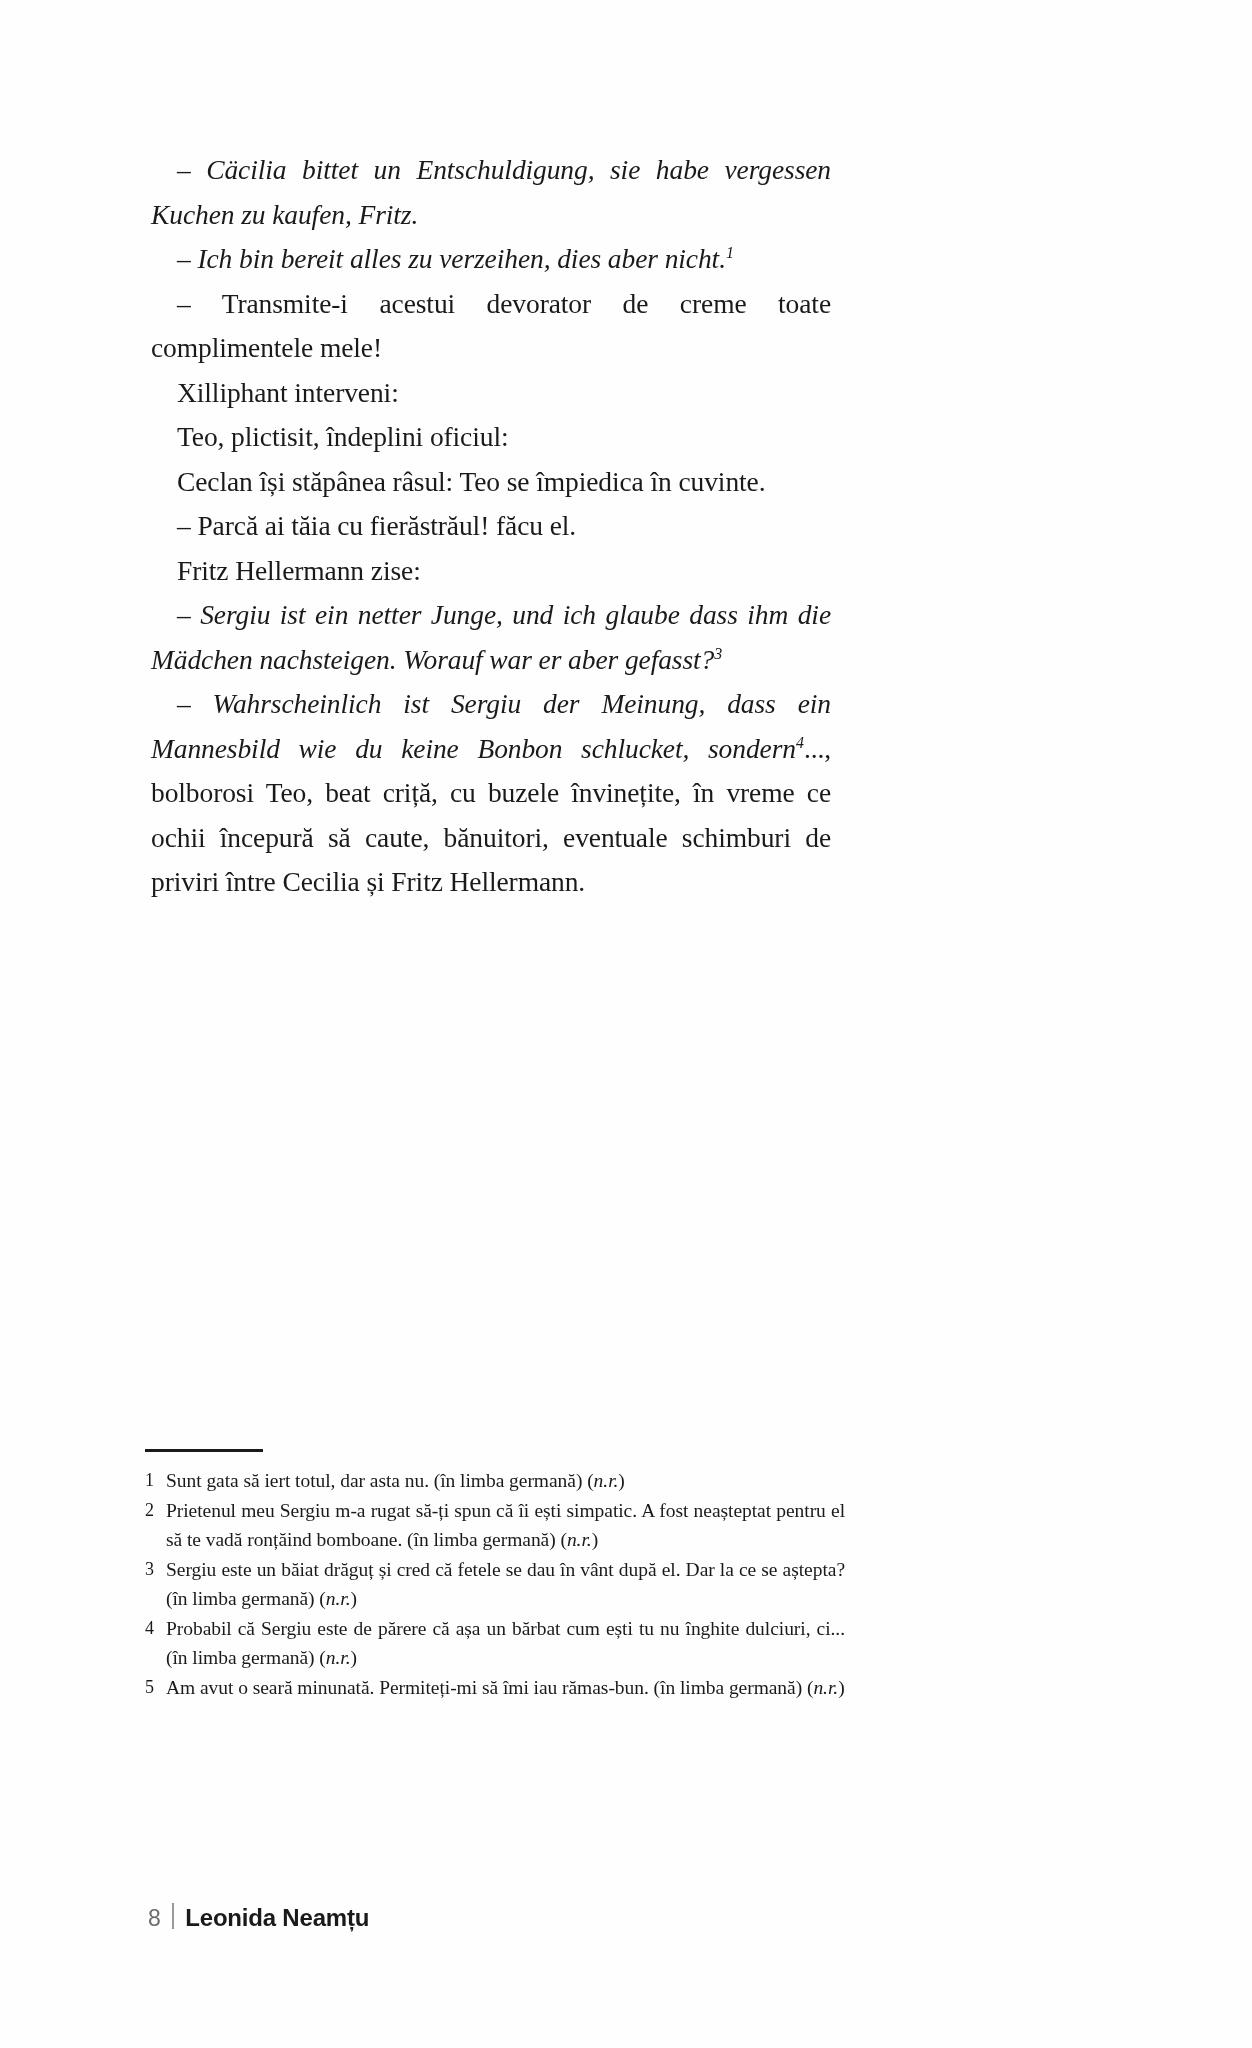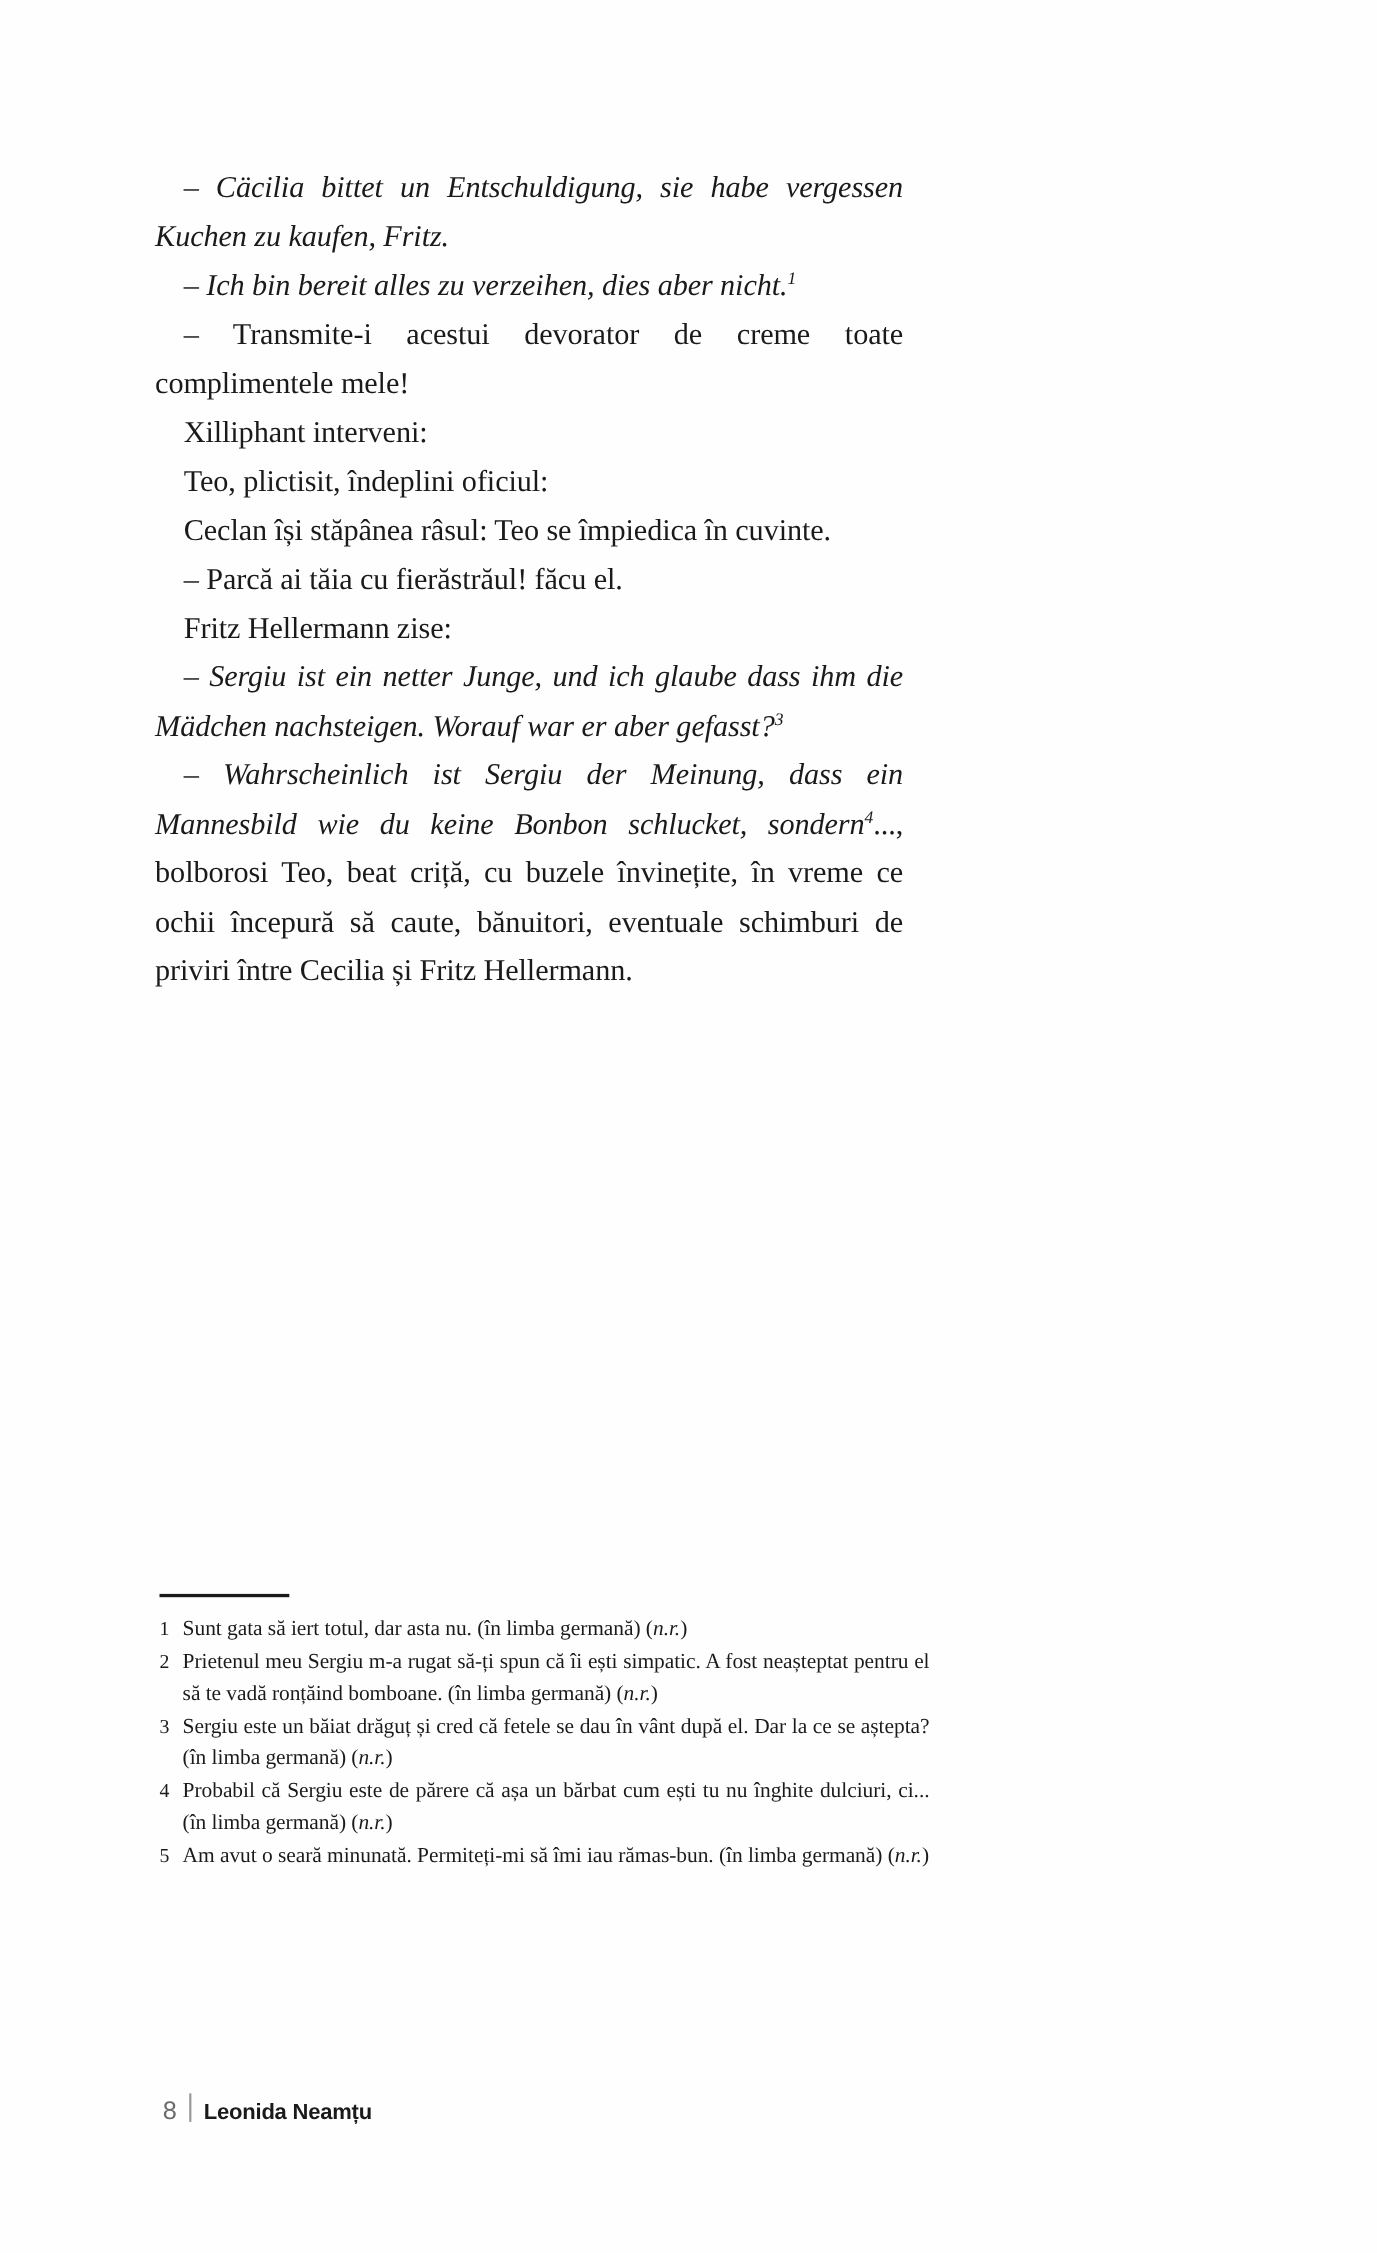--- a/index.html
+++ b/index.html
@@ -20,21 +20,21 @@
     position: absolute;
     left: 0; top: 0;
     width: 1252px;
     height: 2048px;
     background: #fefefe;
   }
 
   
   .text-column {
     position: absolute;
-    left: 141px;
+    left: 151px;
     top: 148px;
     width: 680px;
   }
 
   p.para {
     margin: 0;
     text-align: justify;
     text-justify: inter-word;
     font-size: 27.5px;
     line-height: 44.5px;
@@ -120,21 +120,21 @@
   .footer-sep {
     display: inline-block;
     width: 2px;
     height: 26px;
     background: #9a9a9a;
     margin: 0 11px;
     position: relative;
     top: 3px;
   }
   .footer-author {
-    font-size: 20px;
+    font-size: 24px;
     font-weight: 700;
     color: #1a1a1a;
     letter-spacing: -0.2px;
     font-stretch: condensed;
   }
 </style>
 </head>
 <body>
 
 <div class="page">

